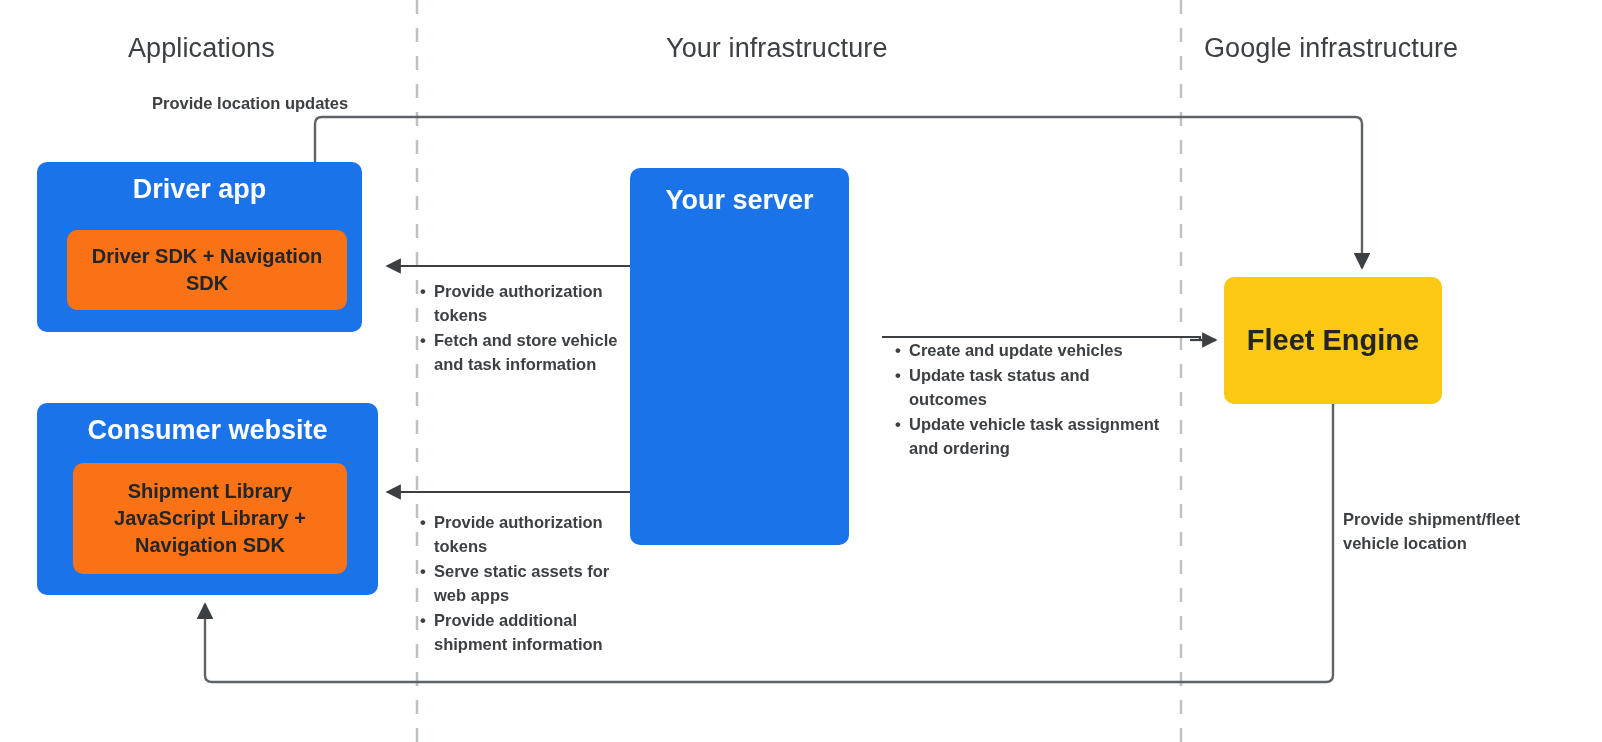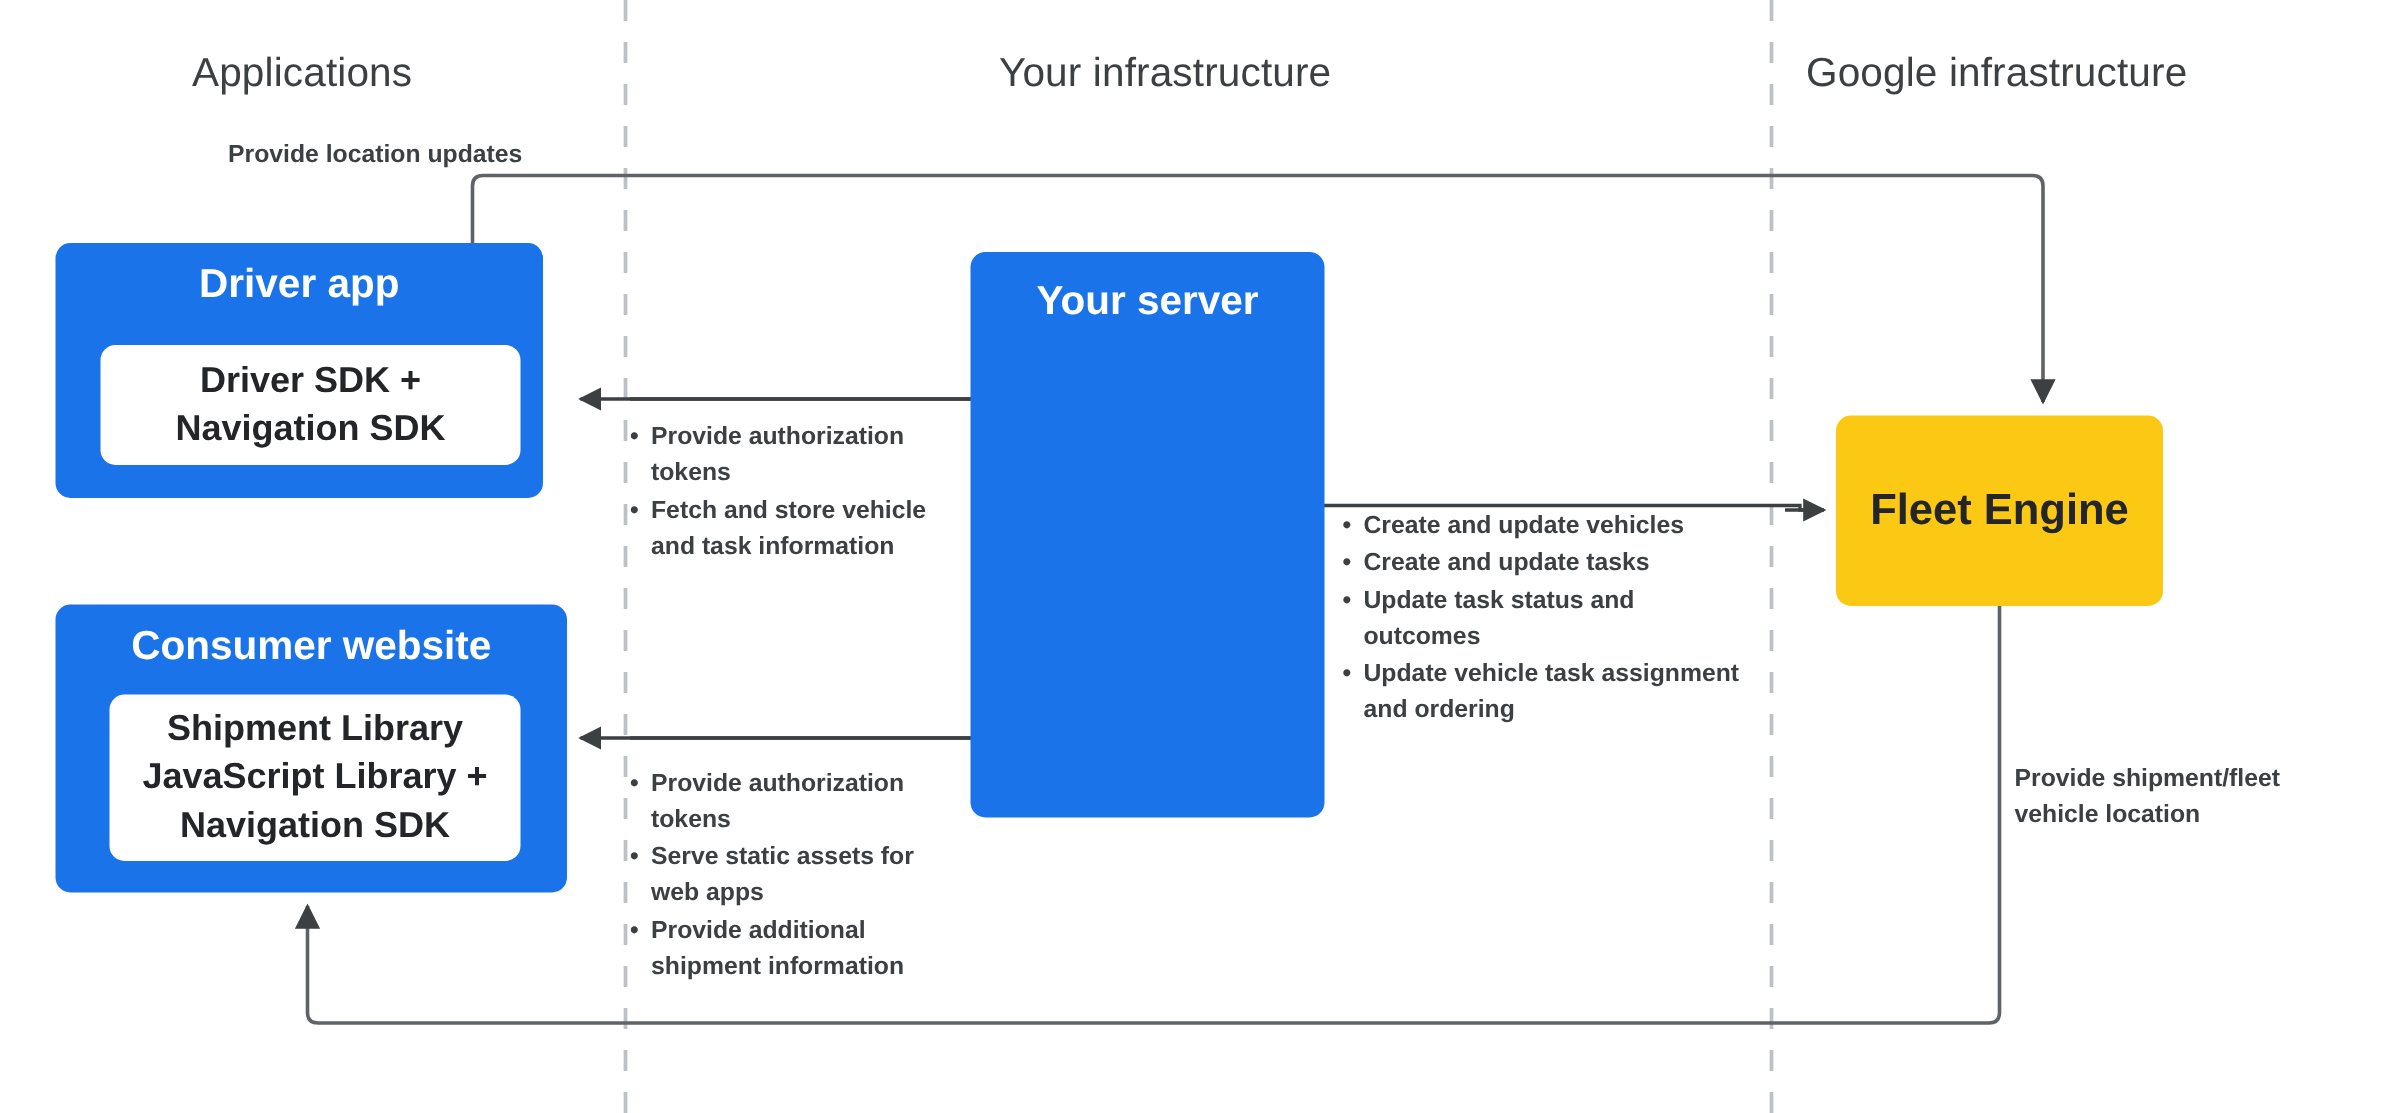--- a/index.html
+++ b/index.html
@@ -51,44 +51,44 @@
     left: 0;
     right: 0;
     text-align: center;
     color: #ffffff;
     font-weight: bold;
     font-size: 27px;
     white-space: nowrap;
   }
   .yellow-inner {
     position: absolute;
-    background: #ffffff;
+    background: #f97316;
     border-radius: 10px;
     box-sizing: border-box;
     display: flex;
     align-items: center;
     justify-content: center;
     text-align: center;
     color: #232528;
     font-weight: bold;
-    font-size: 24px;
+    font-size: 20px;
     line-height: 1.35;
     padding: 4px 8px;
   }
 
   #box-driver-app      { left: 37px;  top: 162px; width: 325px; height: 170px; }
   #box-driver-app .blue-box-title { top: 12px; }
   #inner-driver-sdk    { left: 30px;  top: 68px;  width: 280px; height: 80px; }
 
   #box-consumer-website { left: 37px;  top: 403px; width: 341px; height: 192px; }
   #box-consumer-website .blue-box-title { top: 12px; }
   #inner-shipment-js    { left: 36px;  top: 60px;  width: 274px; height: 111px; }
 
   #box-your-server {
-    left: 647px; top: 168px; width: 236px; height: 377px;
+    left: 630px; top: 168px; width: 219px; height: 377px;
   }
   #box-your-server .blue-box-title { top: 17px; }
 
   #box-fleet-engine {
     position: absolute;
     left: 1224px; top: 277px; width: 218px; height: 127px;
     background: #fbc913;
     border-radius: 10px;
     display: flex;
     align-items: center;
@@ -201,18 +201,17 @@
     </ul>
 
   <ul class="bullet-list" id="bullets-consumer-server">
       <li>Provide authorization tokens</li>
       <li>Serve static assets for web apps</li>
       <li>Provide additional shipment information</li>
     </ul>
 
   <ul class="bullet-list" id="bullets-server-fleet">
       <li>Create and update vehicles</li>
-      <li>Create and update tasks</li>
       <li>Update task status and outcomes</li>
       <li>Update vehicle task assignment and ordering</li>
     </ul>
 
 </div>
 
 </body></html>

